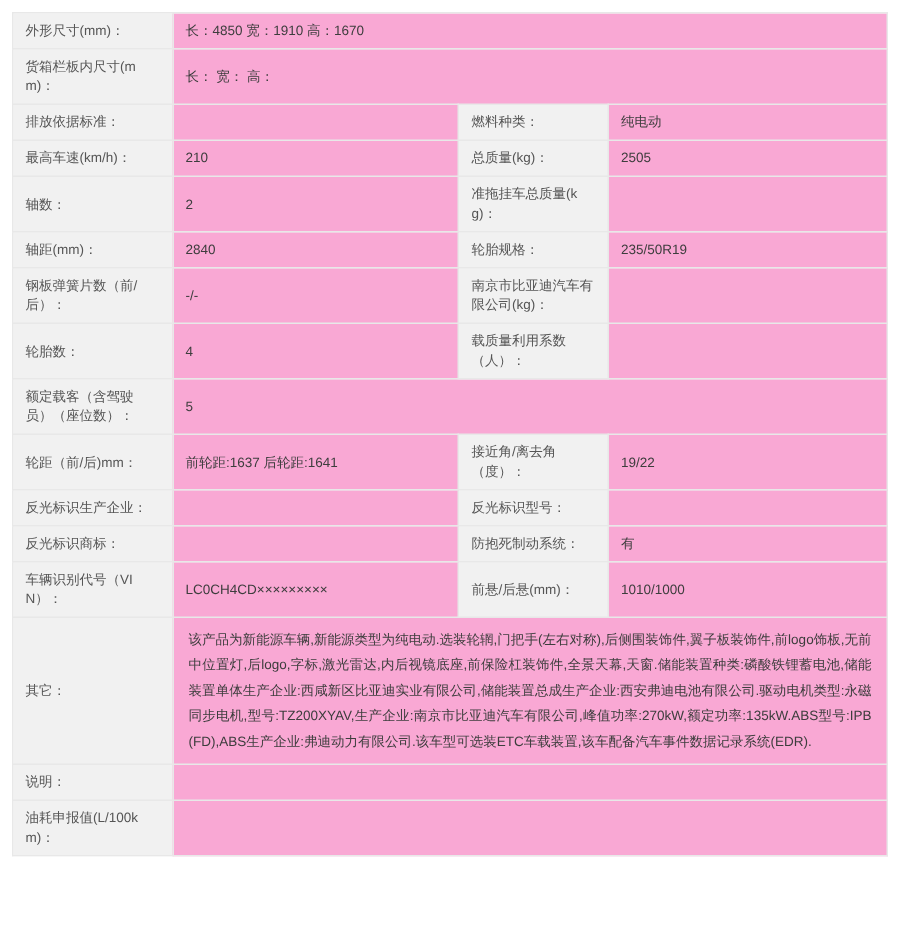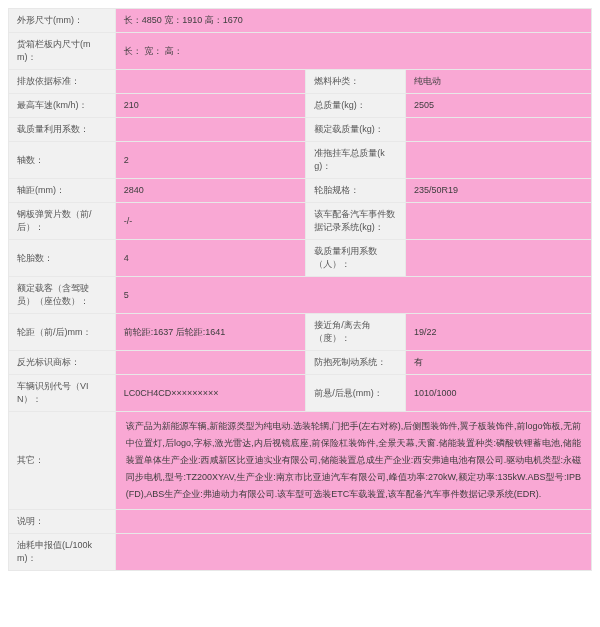--- a/index.html
+++ b/index.html
@@ -49,58 +49,58 @@
           <td class="lbl">燃料种类：</td>
           <td class="val">纯电动</td>
         </tr>
         <tr>
           <td class="lbl">最高车速(km/h)：</td>
           <td class="val">210</td>
           <td class="lbl">总质量(kg)：</td>
           <td class="val">2505</td>
         </tr>
         <tr>
-          <td class="lbl">载质量利用系数：</td>
-          <td class="val"></td>
-          <td class="lbl">额定载质量(kg)：</td>
-          <td class="val"></td>
-        </tr>
-        <tr>
           <td class="lbl">轴数：</td>
           <td class="val">2</td>
           <td class="lbl">准拖挂车总质量(kg)：</td>
           <td class="val"></td>
         </tr>
         <tr>
           <td class="lbl">轴距(mm)：</td>
           <td class="val">2840</td>
           <td class="lbl">轮胎规格：</td>
           <td class="val">235/50R19</td>
         </tr>
         <tr>
           <td class="lbl">钢板弹簧片数（前/后）：</td>
           <td class="val">-/-</td>
-          <td class="lbl">该车配备汽车事件数据记录系统(kg)：</td>
+          <td class="lbl">南京市比亚迪汽车有限公司(kg)：</td>
           <td class="val"></td>
         </tr>
         <tr>
           <td class="lbl">轮胎数：</td>
           <td class="val">4</td>
           <td class="lbl">载质量利用系数（人）：</td>
           <td class="val"></td>
         </tr>
         <tr>
           <td class="lbl">额定载客（含驾驶员）（座位数）：</td>
           <td colspan="3" class="val">5</td>
         </tr>
         <tr>
           <td class="lbl">轮距（前/后)mm：</td>
           <td class="val">前轮距:1637 后轮距:1641</td>
           <td class="lbl">接近角/离去角（度）：</td>
           <td class="val">19/22</td>
+        </tr>
+        <tr>
+          <td class="lbl">反光标识生产企业：</td>
+          <td class="val"></td>
+          <td class="lbl">反光标识型号：</td>
+          <td class="val"></td>
         </tr>
         <tr>
           <td class="lbl">反光标识商标：</td>
           <td class="val"></td>
           <td class="lbl">防抱死制动系统：</td>
           <td class="val">有</td>
         </tr>
         <tr>
           <td class="lbl">车辆识别代号（VIN）：</td>
           <td class="val">LC0CH4CD×××××××××</td>

